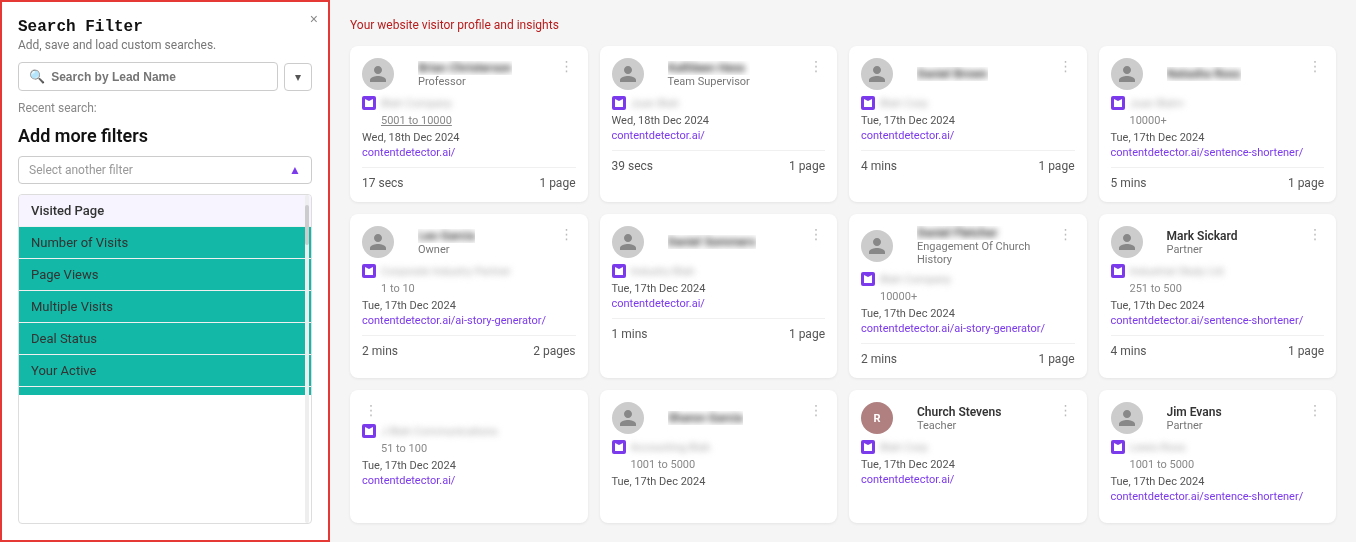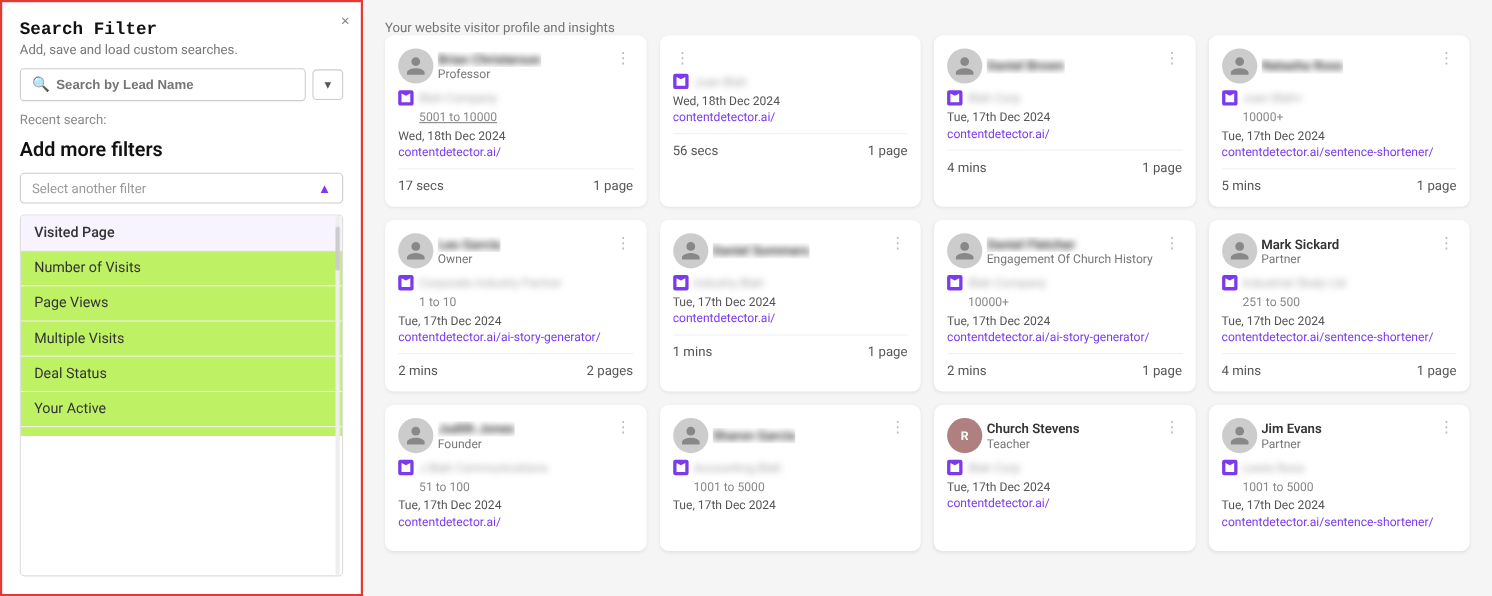--- a/index.html
+++ b/index.html
@@ -136,21 +136,21 @@
     .filter-list-inner {
       overflow-y: auto;
       max-height: 200px;
     }
 
     .filter-item {
       padding: 8px 12px;
       font-size: 13px;
       color: #333;
       cursor: pointer;
-      background: #bef264;
+      background: #14b8a6;
       border-bottom: 1px solid #f0f0f0;
     }
 
     .filter-item:first-child {
       background: #f7f4ff;
       font-weight: 500;
     }
 
     .scrollbar-indicator {
       position: absolute;
@@ -180,22 +180,23 @@
     }
 
     .leads-title {
       font-size: 16px;
       font-weight: 700;
       color: #111;
     }
 
     .leads-subtitle {
       font-size: 12px;
-      color: #737373;
+      color: #b91c1c;
       margin-top: 2px;
+      margin-bottom: 14px;
     }
 
     .cards-grid {
       display: grid;
       grid-template-columns: repeat(4, 1fr);
       gap: 12px;
     }
 
     .card {
       background: #fff;
@@ -207,21 +208,21 @@
     .card-header {
       display: flex;
       align-items: flex-start;
       justify-content: space-between;
       margin-bottom: 6px;
     }
 
     .card-person {
       display: flex;
       align-items: center;
-      gap: 4px;
+      gap: 24px;
     }
 
     .avatar {
       width: 32px;
       height: 32px;
       border-radius: 50%;
       background: #ccc;
       display: flex;
       align-items: center;
       justify-content: center;
@@ -406,35 +407,46 @@
     <div class="company-size" style="margin-bottom:4px;padding-left:19px;text-decoration:underline;">5001 to 10000</div>
     <div class="card-date">Wed, 18th Dec 2024</div>
     <a class="card-url" href="#">contentdetector.ai/</a>
     <div class="card-stats">
         <span class="stat-val">17 secs</span>
         <span class="stat-val">1 page</span>
       </div>
   </div>
       <div class="card">
     <div class="card-header">
+      <div class="card-person">
+        <div class="avatar">
+        <svg viewBox="0 0 24 24" xmlns="http://www.w3.org/2000/svg">
+          <path d="M12 12c2.7 0 4.8-2.1 4.8-4.8S14.7 2.4 12 2.4 7.2 4.5 7.2 7.2 9.3 12 12 12zm0 2.4c-3.2 0-9.6 1.6-9.6 4.8v2.4h19.2v-2.4c0-3.2-6.4-4.8-9.6-4.8z"></path>
+        </svg>
+      </div>
+        <div>
+          <div class="card-name"><span class="blurred">Kathleen Hess</span></div>
+          <div class="card-role">Team Supervisor</div>
+        </div>
+      </div>
       <span class="card-menu">⋮</span>
     </div>
     <div class="card-company">
       <div class="company-icon">
         <svg width="10" height="10" viewBox="0 0 10 10" fill="white">
               <path d="M1 9V1l4 2 4-2v8H1z"></path>
             </svg>
       </div>
       <span class="company-name blurred">Juan Blah</span>
     </div>
     <div class="company-size" style="margin-bottom:4px;padding-left:19px;"></div>
     <div class="card-date">Wed, 18th Dec 2024</div>
     <a class="card-url" href="#">contentdetector.ai/</a>
     <div class="card-stats">
-        <span class="stat-val">56 secs</span>
+        <span class="stat-val">39 secs</span>
         <span class="stat-val">1 page</span>
       </div>
   </div>
       <div class="card">
     <div class="card-header">
       <div class="card-person">
         <div class="avatar">
         <svg viewBox="0 0 24 24" xmlns="http://www.w3.org/2000/svg">
           <path d="M12 12c2.7 0 4.8-2.1 4.8-4.8S14.7 2.4 12 2.4 7.2 4.5 7.2 7.2 9.3 12 12 12zm0 2.4c-3.2 0-9.6 1.6-9.6 4.8v2.4h19.2v-2.4c0-3.2-6.4-4.8-9.6-4.8z"></path>
         </svg>
@@ -612,31 +624,20 @@
     <div class="company-size" style="margin-bottom:4px;padding-left:19px;">251 to 500</div>
     <div class="card-date">Tue, 17th Dec 2024</div>
     <a class="card-url" href="#">contentdetector.ai/sentence-shortener/</a>
     <div class="card-stats">
         <span class="stat-val">4 mins</span>
         <span class="stat-val">1 page</span>
       </div>
   </div>
       <div class="card">
     <div class="card-header">
-      <div class="card-person">
-        <div class="avatar">
-        <svg viewBox="0 0 24 24" xmlns="http://www.w3.org/2000/svg">
-          <path d="M12 12c2.7 0 4.8-2.1 4.8-4.8S14.7 2.4 12 2.4 7.2 4.5 7.2 7.2 9.3 12 12 12zm0 2.4c-3.2 0-9.6 1.6-9.6 4.8v2.4h19.2v-2.4c0-3.2-6.4-4.8-9.6-4.8z"></path>
-        </svg>
-      </div>
-        <div>
-          <div class="card-name"><span class="blurred">Judith Jones</span></div>
-          <div class="card-role">Founder</div>
-        </div>
-      </div>
       <span class="card-menu">⋮</span>
     </div>
     <div class="card-company">
       <div class="company-icon">
         <svg width="10" height="10" viewBox="0 0 10 10" fill="white">
               <path d="M1 9V1l4 2 4-2v8H1z"></path>
             </svg>
       </div>
       <span class="company-name blurred">J Blah Communications</span>
     </div>

